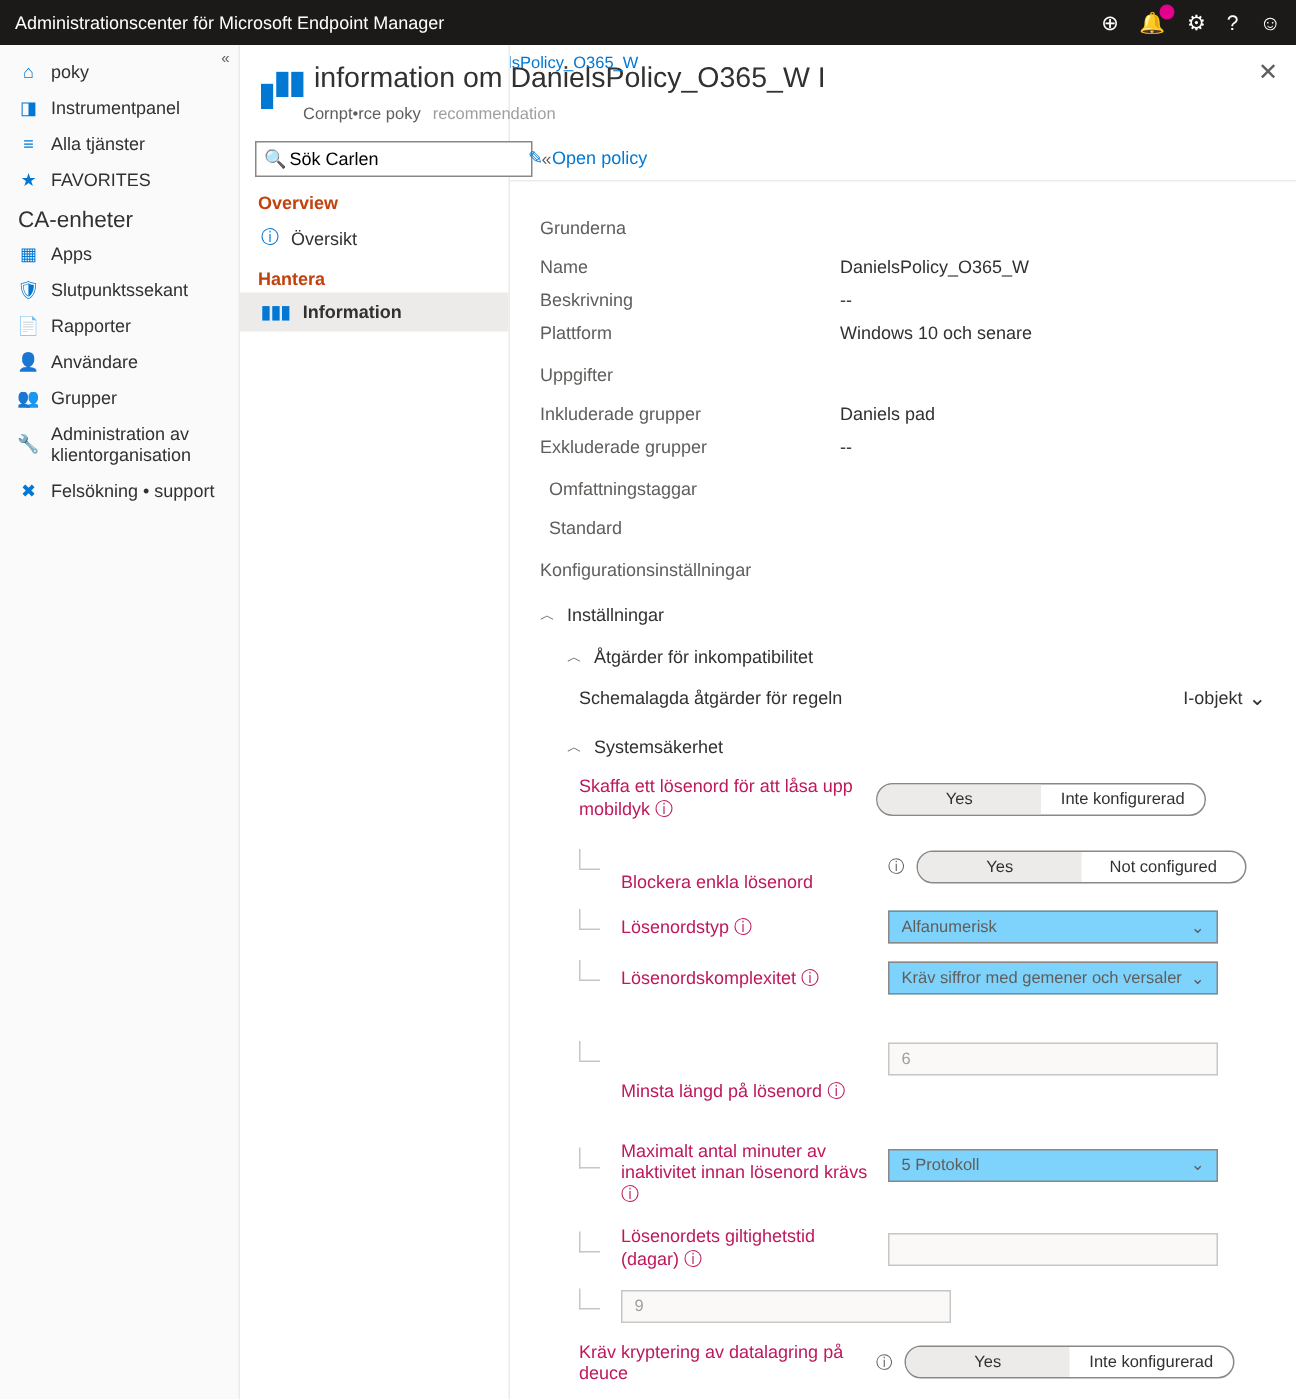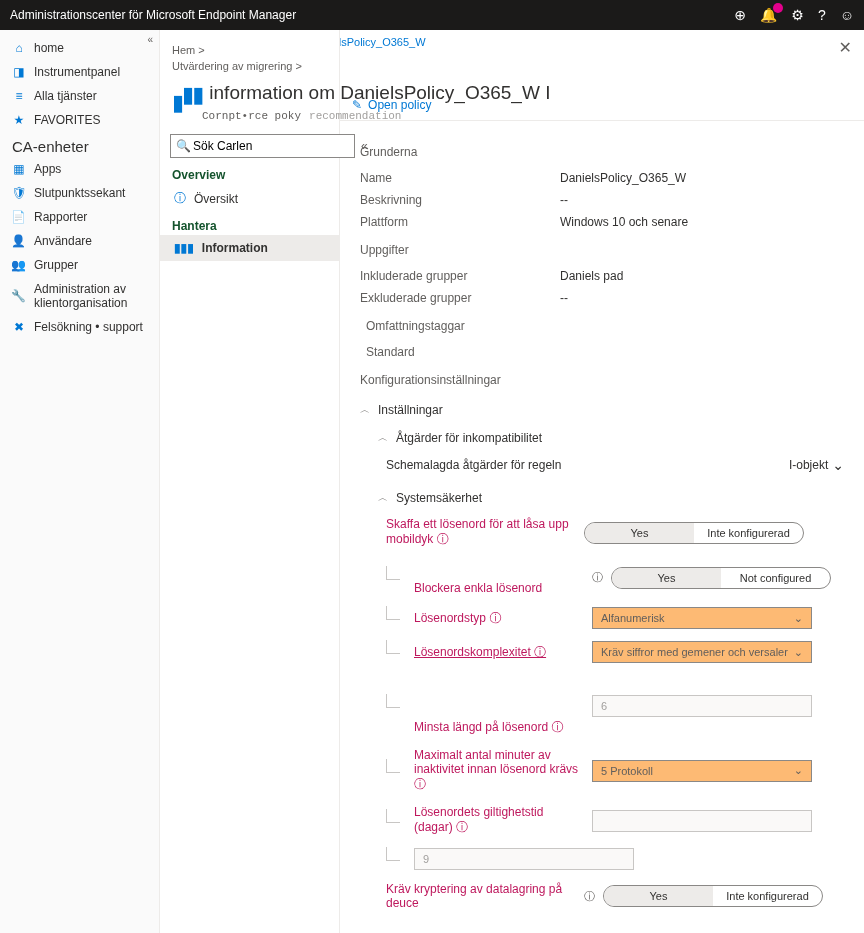--- a/index.html
+++ b/index.html
@@ -27,28 +27,28 @@
   .ic-group { color:#0078d4; }
   .ic-admin { color:#0078d4; }
   .ic-trouble{ color:#0078d4; }
 
   .subnav { width:180px; border-right:1px solid #edebe9; padding:8px 0; background:#fff; }
   .breadcrumbs { padding:6px 12px; font-size:11px; color:#605e5c; display:flex; gap:4px; flex-wrap:wrap; }
   .page-head { display:flex; align-items:flex-start; padding:4px 12px 2px; gap:8px; }
   .page-head .pic { color:#0078d4; font-size:22px; display:flex; gap:1px; align-items:flex-end; letter-spacing:-3px; }
   .page-head .pic span:nth-child(1){height:18px;} 
   .page-head h1 { font-size:19px; font-weight:400; color:#323130; }
-  .page-sub { padding:0 12px 8px 42px; font-size:11px; color:#605e5c;font-family:Liberation Mono, monospace; }
+  .page-sub { padding:0 12px 8px 42px; font-size:11px; color:#605e5c; }
   .page-sub .rec { margin-left:8px; color:#a19f9d; }
   .search-row { display:flex; align-items:center; padding:4px 10px; gap:6px; }
   .search-row input { flex:1; border:1px solid #8a8886; padding:3px 6px 3px 22px; font-size:12px; height:24px; background:#fff; }
   .search-wrap { position:relative; flex:1; }
   .search-wrap .sic { position:absolute; left:6px; top:5px; color:#605e5c; font-size:12px; }
   .search-row .pin { color:#605e5c; font-size:12px; }
-  .ovhd { padding:6px 12px 2px; font-size:12px; font-weight:600; color:#14532d; }
+  .ovhd { padding:6px 12px 2px; font-size:12px; font-weight:600; color:#c2410c; }
   .navitem { display:flex; align-items:center; gap:8px; padding:6px 14px; cursor:pointer; font-size:12px; }
   .navitem.selected { background:#edebe9; font-weight:600; }
   .navitem .nic { color:#0078d4; font-size:12px; }
 
   .main { flex:1; position:relative; overflow:auto; }
   .close-x { position:absolute; top:8px; right:12px; font-size:16px; color:#605e5c; cursor:pointer; }
   .toolbar { padding:8px 12px; border-bottom:1px solid #edebe9; margin-top:60px; }
   .toolbar a { color:#0078d4; font-size:12px; display:flex; align-items:center; gap:6px; text-decoration:none; }
   .content { padding:14px 20px 30px; }
   .sect-title { font-size:12px; color:#605e5c; margin:10px 0 8px; }
@@ -60,21 +60,21 @@
   .expander .chev { font-size:10px; color:#605e5c; }
   .schedule-row { display:flex; justify-content:space-between; align-items:center; padding:6px 0 10px 26px; font-size:12px; }
   .schedule-row .dd { color:#323130; display:flex; align-items:center; gap:4px; }
   .schedule-row .dd .dchev { font-size:14px; }
   .setting-row { display:flex; align-items:center; padding:6px 0 6px 26px; gap:8px; font-size:12px; }
   .setting-row .lbl { width:190px; color:#be185d; }
   .setting-row .info { color:#605e5c; font-size:11px; }
   .toggle { display:flex; border:1px solid #8a8886; border-radius:12px; overflow:hidden; height:22px; width:220px; }
   .toggle div { flex:1; display:flex; align-items:center; justify-content:center; font-size:11px; }
   .toggle .sel { background:#edebe9; }
-  .dropdown { border:1px solid #8a8886; width:220px; height:22px; display:flex; align-items:center; justify-content:space-between; padding:0 8px; font-size:11px; color:#605e5c; background:#fdba74; }
+  .dropdown { border:1px solid #8a8886; width:220px; height:22px; display:flex; align-items:center; justify-content:space-between; padding:0 8px; font-size:11px; color:#605e5c; background:#7dd3fc; }
   .textval { border:1px solid #c8c6c4; width:220px; height:22px; display:flex; align-items:center; padding:0 8px; font-size:11px; color:#a19f9d; background:#faf9f8; }
   .tree-line { border-left:1px solid #c8c6c4; border-bottom:1px solid #c8c6c4; width:14px; height:14px; margin-right:6px; margin-top:-10px; }
   hr.sep { border:none; border-top:1px solid #edebe9; margin:18px 0 4px; }
 </style>
 </head>
 <body>
 
 <div class="topbar">
   <div class="title">Administrationscenter för Microsoft Endpoint Manager</div>
   <div class="icons">
@@ -85,21 +85,21 @@
     <span class="icon">☺</span>
   </div>
 </div>
 
 <div class="shell">
 
   <div class="sidebar">
     <span class="collapse">«</span>
     <div class="side-item">
         <span class="side-ic ic-home">⌂</span>
-        <span>home</span>
+        <span>poky</span>
       </div>
     <div class="side-item">
         <span class="side-ic ic-dash">◨</span>
         <span>Instrumentpanel</span>
       </div>
     <div class="side-item">
         <span class="side-ic ic-list">≡</span>
         <span>Alla tjänster</span>
       </div>
     <div class="side-item">
@@ -131,24 +131,20 @@
         <span class="side-ic ic-admin">🔧</span>
         <span>Administration av klientorganisation</span>
       </div>
     <div class="side-item2">
         <span class="side-ic ic-trouble">✖</span>
         <span>Felsökning • support</span>
       </div>
   </div>
 
   <div class="subnav">
-    <div class="breadcrumbs" style="white-space:nowrap;">
-      <span>Hem &gt;</span>
-      <span>Utvärdering av migrering &gt;</span>
-    </div>
     <div class="page-head" style="white-space:nowrap;">
       <div class="pic">
           <span>▮</span>
           <span>▮</span>
           <span>▮</span>
         </div>
       <h1>information om DanielsPolicy_O365_W I</h1>
     </div>
     <div class="page-sub" style="white-space:nowrap;">
       <span>Cornpt•rce poky</span><span class="rec">recommendation</span>
@@ -260,38 +256,38 @@
         <div class="tree-line"></div>
         <div class="lbl" style="width:170px;">Lösenordstyp ⓘ</div>
         <div class="dropdown">
             <span>Alfanumerisk</span>
             <span>⌄</span>
           </div>
       </div>
 
       <div class="setting-row">
         <div class="tree-line"></div>
-        <div class="lbl" style="width:170px;text-decoration:underline;">Lösenordskomplexitet ⓘ</div>
+        <div class="lbl" style="width:170px;">Lösenordskomplexitet ⓘ</div>
         <div class="dropdown">
             <span>Kräv siffror med gemener och versaler</span>
             <span>⌄</span>
           </div>
       </div>
 
       <div class="setting-row">
         <div class="tree-line"></div>
         <div class="lbl" style="width:170px;margin-top:44px;">Minsta längd på lösenord ⓘ</div>
         <div class="textval">
             <span>6</span>
           </div>
       </div>
 
       <div class="setting-row">
         <div class="tree-line"></div>
-        <div class="lbl" style="width:170px;">Maximalt antal minuter av inaktivitet innan lösenord krävs ⓘ</div>
+        <div class="lbl" style="width:170px;margin-top:12px;">Maximalt antal minuter av inaktivitet innan lösenord krävs ⓘ</div>
         <div class="dropdown">
             <span>5 Protokoll</span>
             <span>⌄</span>
           </div>
       </div>
 
       <div class="setting-row">
         <div class="tree-line"></div>
         <div class="lbl" style="width:170px;">Lösenordets giltighetstid (dagar) ⓘ</div>
         <div class="textval">

